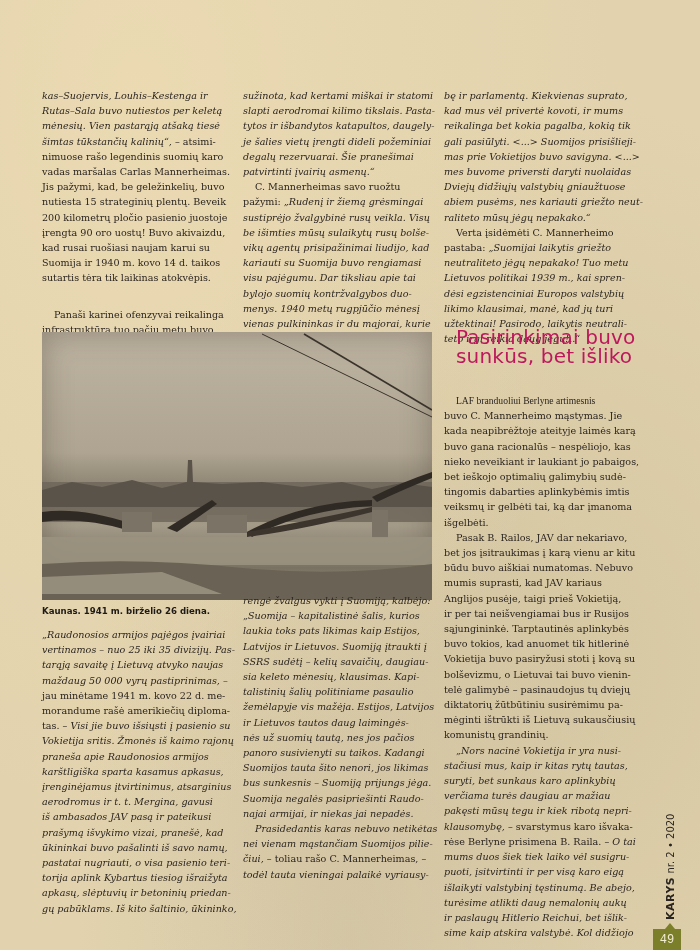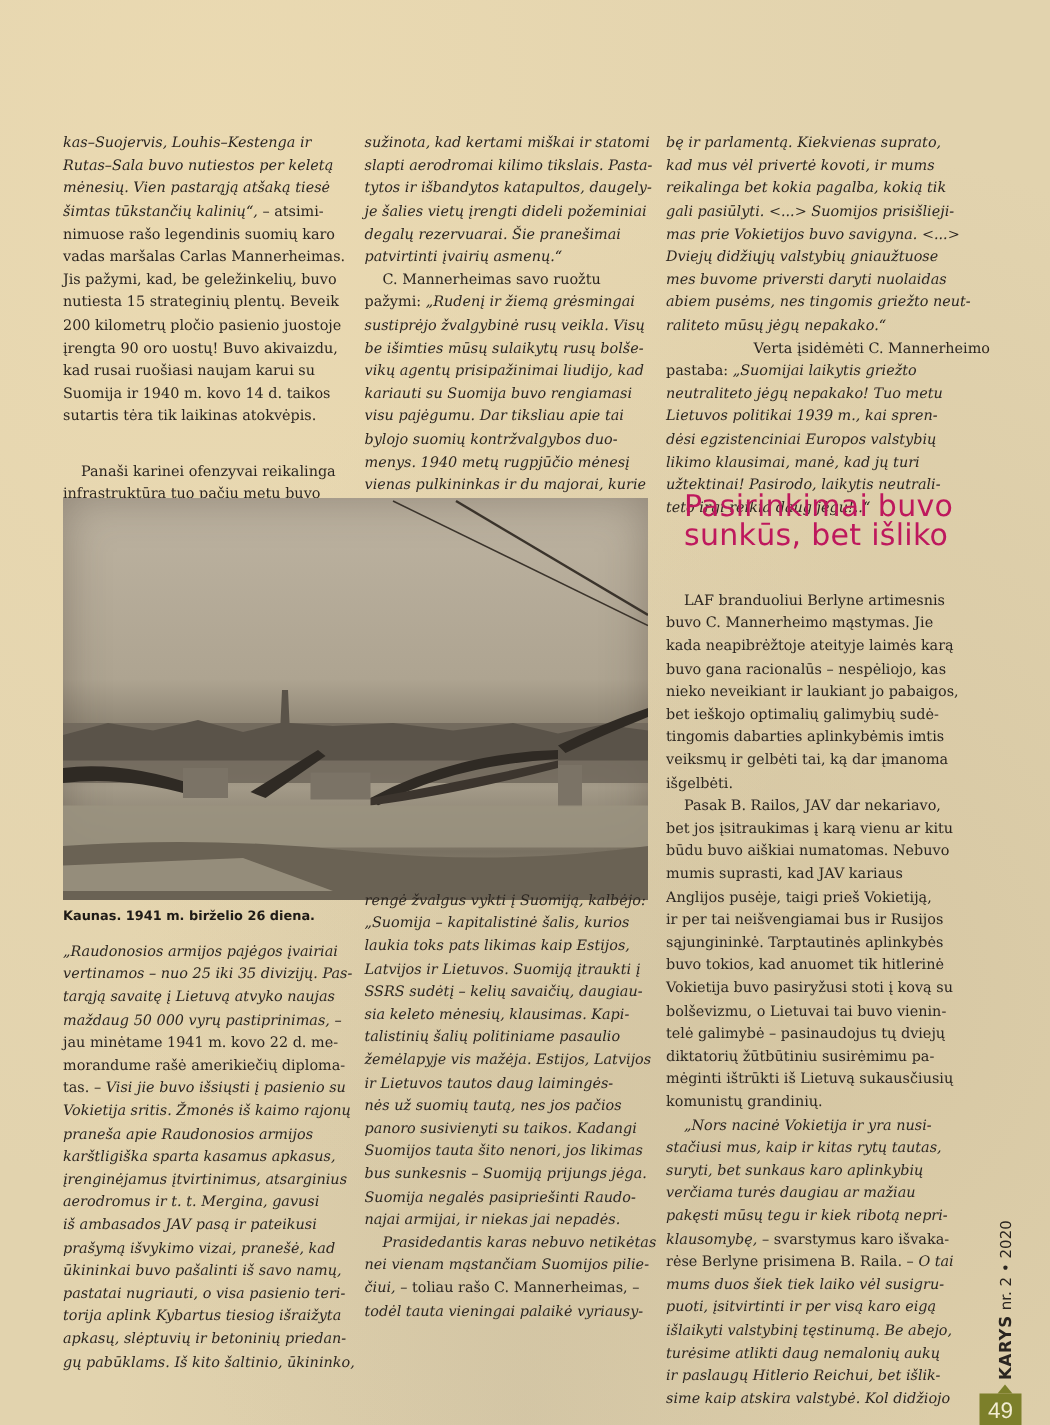--- a/index.html
+++ b/index.html
@@ -51,22 +51,22 @@
     position: absolute; left: 0; top: 0;
     transform-origin: 0 0; transform: translate(4px, 145px) rotate(-90deg);
     white-space: nowrap;
     font-family: "DejaVu Sans", "Liberation Sans", sans-serif;
     font-size: 10px; color: #2a2520;
   }
   .spine-text b { font-weight: bold; font-size: 11px; letter-spacing: 0.5px; }
   .page-tab {
     position: absolute; left: 653px; top: 929px; width: 28px; height: 21px;
     background: #7c7f2a; color: #f2ecd2;
-    font-family: Liberation Sans, sans-serif;
-    font-size: 15px; text-align: center; line-height: 23px;
+    font-family: Liberation Mono, monospace;
+    font-size: 12px; text-align: center; line-height: 23px;
   }
   .page-tab:before {
     content: ""; position: absolute; left: 12px; top: -6px;
     border-left: 5px solid transparent; border-right: 5px solid transparent;
     border-bottom: 6px solid #7c7f2a;
   }
 </style>
 </head>
 <body>
 
@@ -105,41 +105,41 @@
     <span class="line"><span class="it">bylojo suomių kontržvalgybos duo-</span></span>
     <span class="line"><span class="it">menys. 1940 metų rugpjūčio mėnesį</span></span>
     <span class="line"><span class="it">vienas pulkininkas ir du majorai, kurie</span></span>
   </div>
 <div id="col3-top" class="col">
     <span class="line"><span class="it">bę ir parlamentą. Kiekvienas suprato,</span></span>
     <span class="line"><span class="it">kad mus vėl privertė kovoti, ir mums</span></span>
     <span class="line"><span class="it">reikalinga bet kokia pagalba, kokią tik</span></span>
     <span class="line"><span class="it">gali pasiūlyti. &lt;...&gt; Suomijos prisišlieji-</span></span>
     <span class="line"><span class="it">mas prie Vokietijos buvo savigyna. &lt;...&gt;</span></span>
+    <span class="line"><span class="it">mes buvome priversti daryti nuolaidas</span></span>
     <span class="line"><span class="it">Dviejų didžiųjų valstybių gniaužtuose</span></span>
-    <span class="line"><span class="it">mes buvome priversti daryti nuolaidas</span></span>
-    <span class="line"><span class="it">abiem pusėms, nes tingomis griežto neut-</span></span>
+    <span class="line"><span class="it">abiem pusėms, nes kariauti griežto neut-</span></span>
     <span class="line"><span class="it">raliteto mūsų jėgų nepakako.“</span></span>
-    <span class="line" style="text-indent: 12px; text-align: right;"><span>Verta įsidėmėti C. Mannerheimo</span></span>
+    <span class="line" style="text-indent: 12px;"><span>Verta įsidėmėti C. Mannerheimo</span></span>
     <span class="line"><span>pastaba: </span><span class="it">„Suomijai laikytis griežto</span></span>
     <span class="line"><span class="it">neutraliteto jėgų nepakako! Tuo metu</span></span>
     <span class="line"><span class="it">Lietuvos politikai 1939 m., kai spren-</span></span>
     <span class="line"><span class="it">dėsi egzistenciniai Europos valstybių</span></span>
     <span class="line"><span class="it">likimo klausimai, manė, kad jų turi</span></span>
     <span class="line"><span class="it">užtektinai! Pasirodo, laikytis neutrali-</span></span>
     <span class="line"><span class="it">teto irgi reikia daug jėgų!..“</span></span>
   </div>
 
 <div class="heading">
   <span class="line">Pasirinkimai buvo</span>
   <span class="line">sunkūs, bet išliko</span>
 </div>
 
 <div id="col3-bottom" class="col">
-    <span class="line" style="text-indent: 12px;"><span>LAF branduoliui Berlyne artimesnis</span></span>
+    <span class="line" style="text-indent: 12px; font-family: Liberation Serif, serif;"><span>LAF branduoliui Berlyne artimesnis</span></span>
     <span class="line"><span>buvo C. Mannerheimo mąstymas. Jie</span></span>
     <span class="line"><span>kada neapibrėžtoje ateityje laimės karą</span></span>
     <span class="line"><span>buvo gana racionalūs – nespėliojo, kas</span></span>
     <span class="line"><span>nieko neveikiant ir laukiant jo pabaigos,</span></span>
     <span class="line"><span>bet ieškojo optimalių galimybių sudė-</span></span>
     <span class="line"><span>tingomis dabarties aplinkybėmis imtis</span></span>
     <span class="line"><span>veiksmų ir gelbėti tai, ką dar įmanoma</span></span>
     <span class="line"><span>išgelbėti.</span></span>
     <span class="line" style="text-indent: 12px;"><span>Pasak B. Railos, JAV dar nekariavo,</span></span>
     <span class="line"><span>bet jos įsitraukimas į karą vienu ar kitu</span></span>

